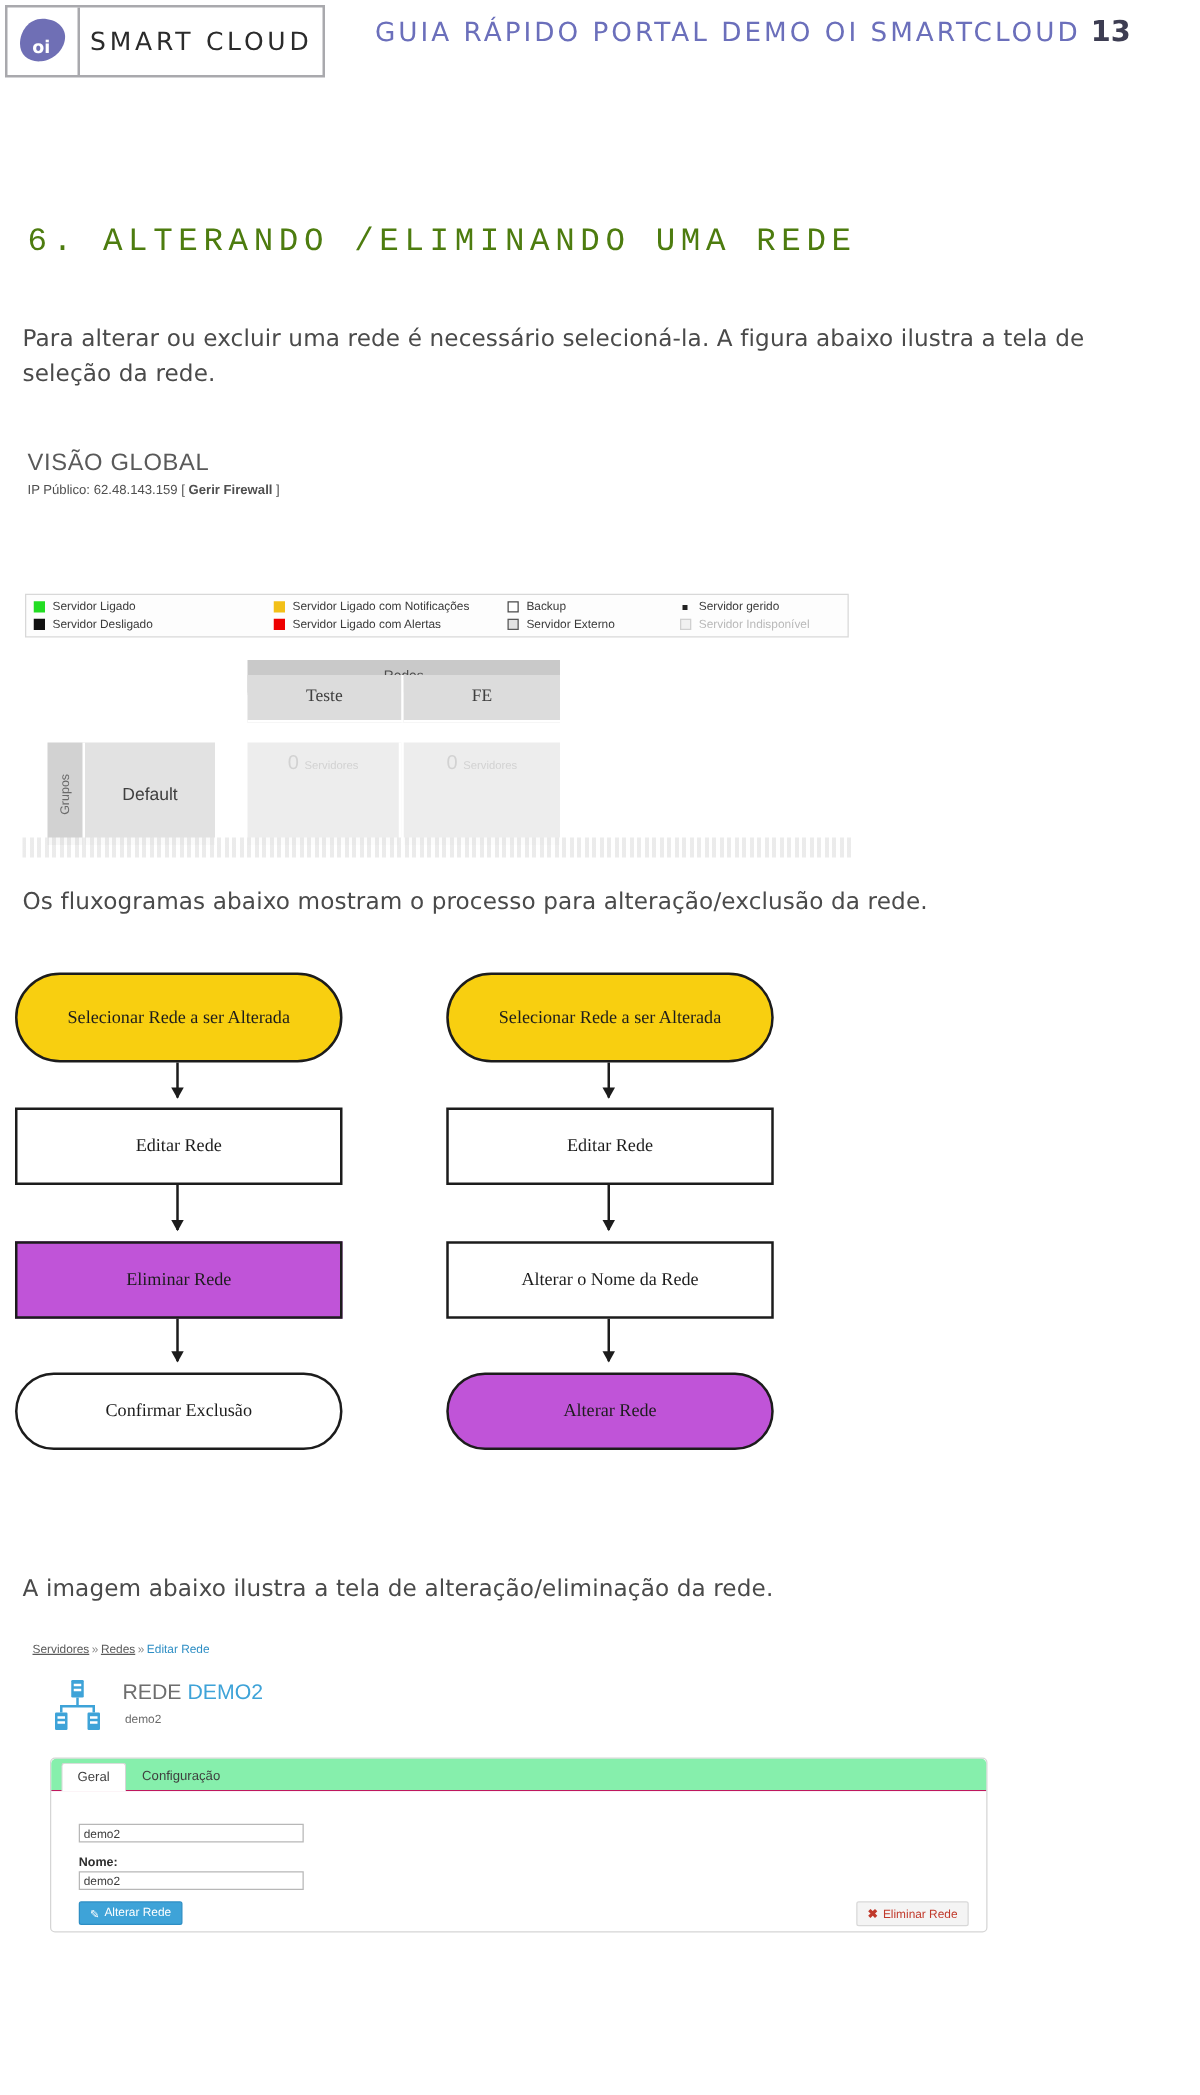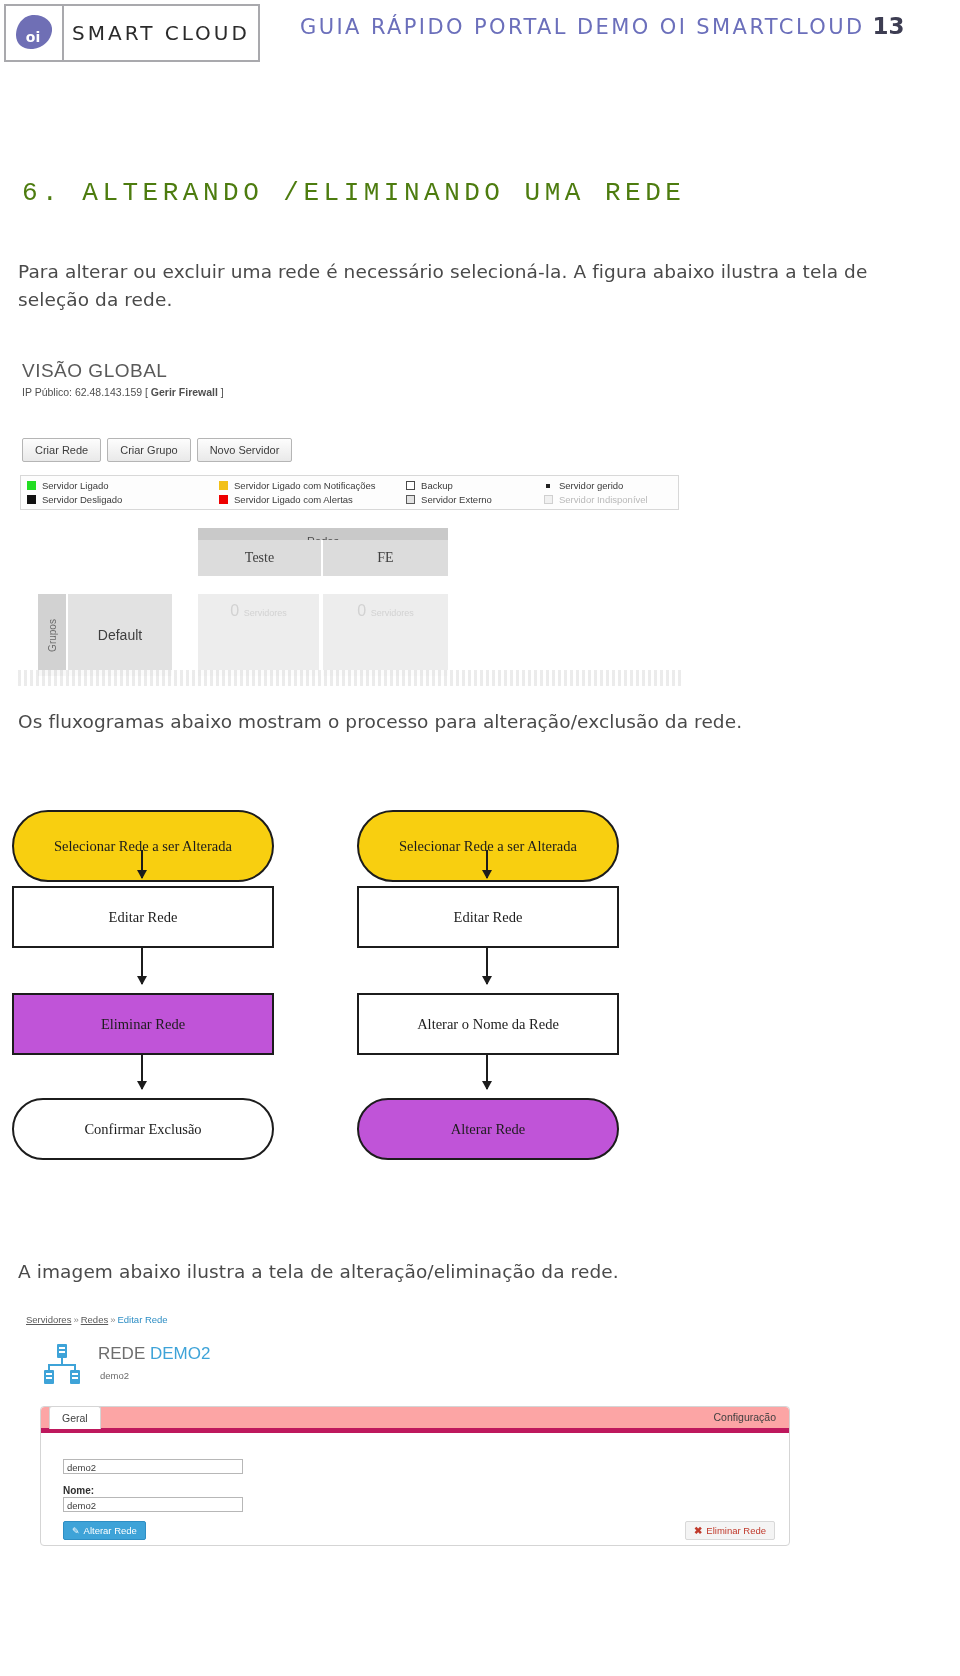--- a/index.html
+++ b/index.html
@@ -286,21 +286,20 @@
     justify-content: center;
     font-family: "Liberation Serif", serif;
     font-size: 14.5px;
     color: #1c1c1c;
     text-align: center;
   }
   .fnode.start {
     top: 0; height: 72px;
     background: #f8cf10;
     border-radius: 36px;
-    margin-top: 32px;
   }
   .fnode.proc  {
     top: 108px; height: 62px;
     background: #ffffff;
   }
   .fnode.action {
     top: 215px; height: 62px;
   }
   .fnode.action.purple { background: #c054d8; }
   .fnode.action.plain  { background: #ffffff; }
@@ -382,28 +381,27 @@
     border: 1px solid #d5d5d5;
     border-radius: 4px;
     background: #ffffff;
     box-sizing: border-box;
   }
   .panel-tabs {
     position: absolute;
     left: 0; top: 0;
     width: 100%;
     height: 26px;
-    background: #fca5a5;
-    border-bottom: 5px solid #be185d;
+    background: #86efac;
+    border-bottom: 1px solid #be185d;
     border-radius: 4px 4px 0 0;
     display: flex;
     align-items: flex-end;
     padding-left: 8px;
     box-sizing: border-box;
-    justify-content: space-between;
   }
   .tab {
     font-family: "Liberation Sans", sans-serif;
     font-size: 10.5px;
     color: #3f3f3f;
     padding: 5px 12px;
     border: 1px solid transparent;
     border-bottom: none;
     white-space: nowrap;
   }
@@ -496,25 +494,20 @@
 <div class="section-heading">6. ALTERANDO /ELIMINANDO UMA REDE</div>
 
 <div class="para" id="para-intro">Para alterar ou excluir uma rede é necessário selecioná-la. A figura abaixo ilustra a tela de seleção da rede.</div>
 
 <div class="shot1">
   <div class="vg-title">VISÃO GLOBAL</div>
   <div class="vg-ip">
     <span>IP Público: 62.48.143.159 [ </span><b>Gerir Firewall</b><span> ]</span>
   </div>
 
-  <div class="vg-buttons">
-    <div class="vg-btn">Criar Rede</div>
-    <div class="vg-btn">Criar Grupo</div>
-    <div class="vg-btn">Novo Servidor</div>
-  </div>
 
   <div class="vg-legend">
     <div class="lg-col c1">
       <div class="lg-item">
         <span class="lg-sq green"></span>
         <span>Servidor Ligado</span>
       </div>
       <div class="lg-item">
         <span class="lg-sq black"></span>
         <span>Servidor Desligado</span>

